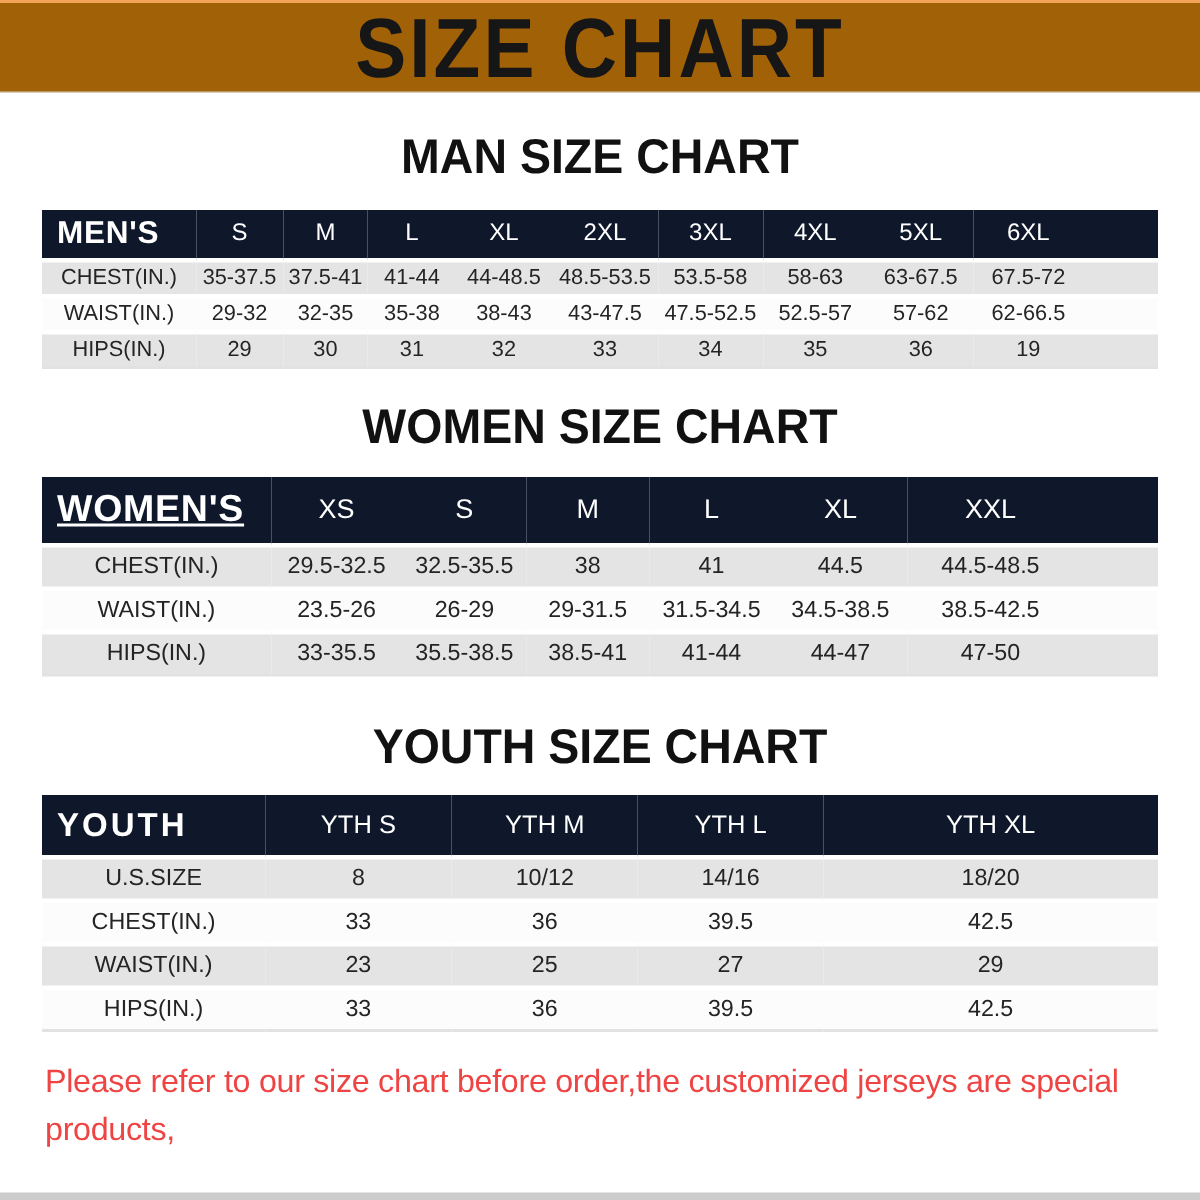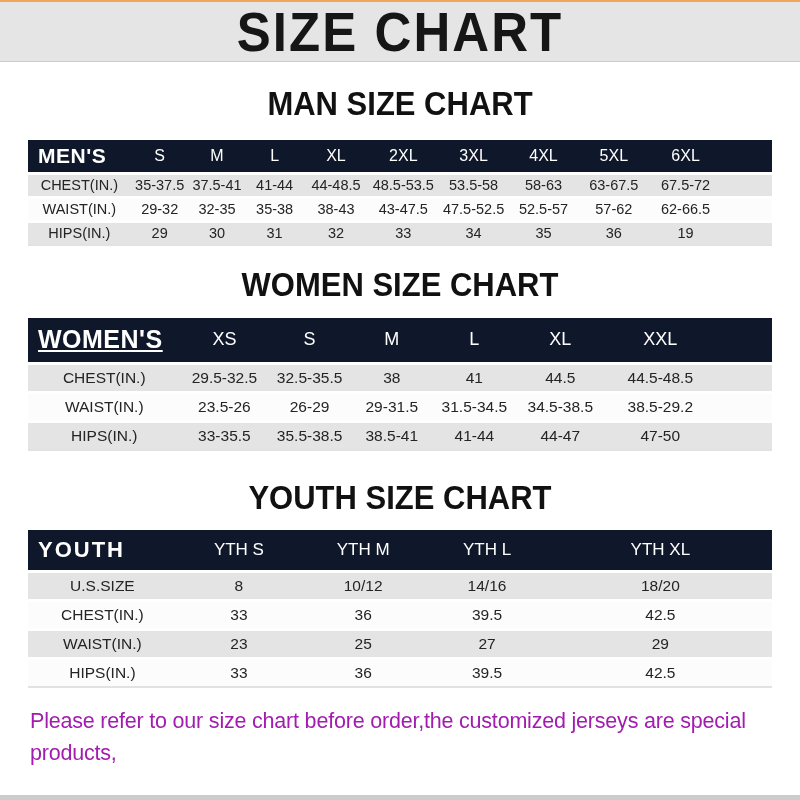--- a/index.html
+++ b/index.html
@@ -9,21 +9,21 @@
     background: #ffffff;
     font-family: "Liberation Sans", sans-serif;
     color: #1c1c1c;
     overflow: hidden;
     position: relative;
   }
 
   
   .banner {
     height: 62px;
-    background: #e5e5e5;
+    background: #a16207;
     border-top: 2px solid #f2a458;
     border-bottom: 1px solid #d8c9b8;
     display: flex; align-items: center; justify-content: center;
   }
   .banner .banner-text {
     display: inline-block;
     font-size: 50px; font-weight: 700;
     letter-spacing: 2px;
     color: #161616;
     transform: scaleY(1.12) scaleX(1.02);
@@ -108,21 +108,21 @@
   .youth th:nth-child(3){ width: 16.7%; }
   .youth th:nth-child(4){ width: 16.6%; }
   .youth th:nth-child(5){ width: 30%; }
   .youth th:last-child, .youth td:last-child { }
 
   
   .disclaimer {
     margin: 17px 10px 0 30px;
   }
   .disclaimer p {
-    color: #a21caf;
+    color: #ef4444;
     font-size: 21.5px;
     line-height: 32px;
     letter-spacing: -0.2px;
   }
 
   .bottom-strip {
     position: absolute;
     left: 0; bottom: 0;
     width: 100%; height: 5px;
     background: #cccccc;
@@ -217,21 +217,21 @@
           <td>44.5</td>
           <td>44.5-48.5</td>
         </tr>
         <tr>
           <td>WAIST(IN.)</td>
           <td>23.5-26</td>
           <td>26-29</td>
           <td>29-31.5</td>
           <td>31.5-34.5</td>
           <td>34.5-38.5</td>
-          <td>38.5-29.2</td>
+          <td>38.5-42.5</td>
         </tr>
         <tr>
           <td>HIPS(IN.)</td>
           <td>33-35.5</td>
           <td>35.5-38.5</td>
           <td>38.5-41</td>
           <td>41-44</td>
           <td>44-47</td>
           <td>47-50</td>
         </tr>

